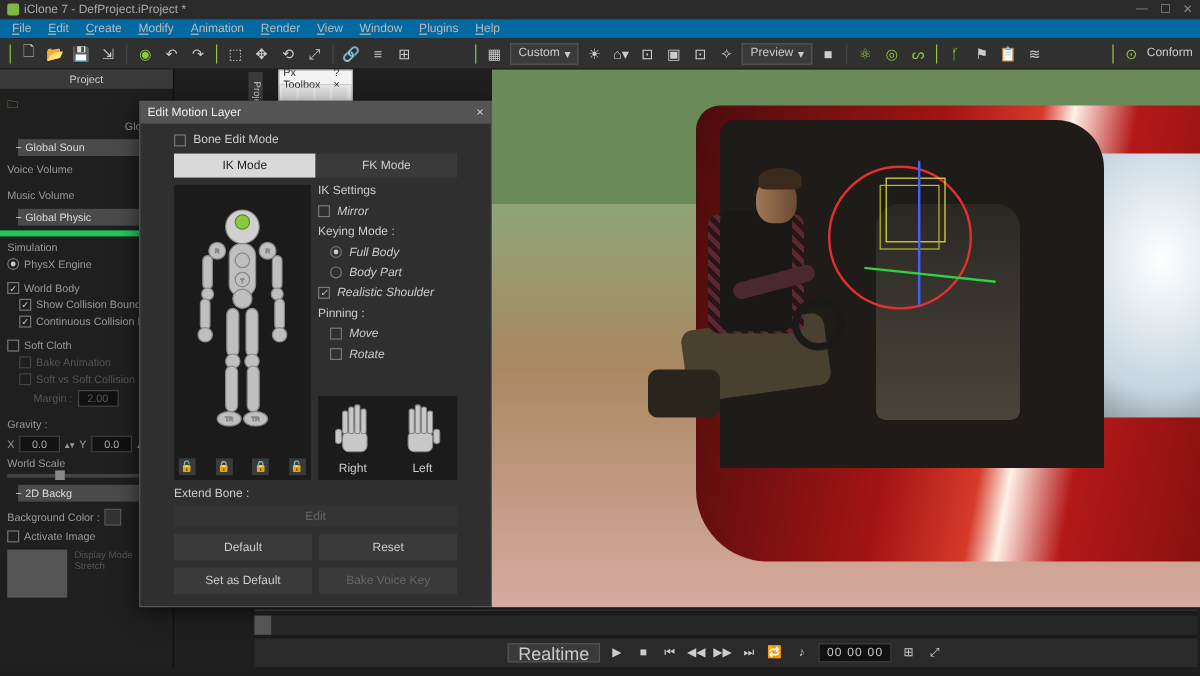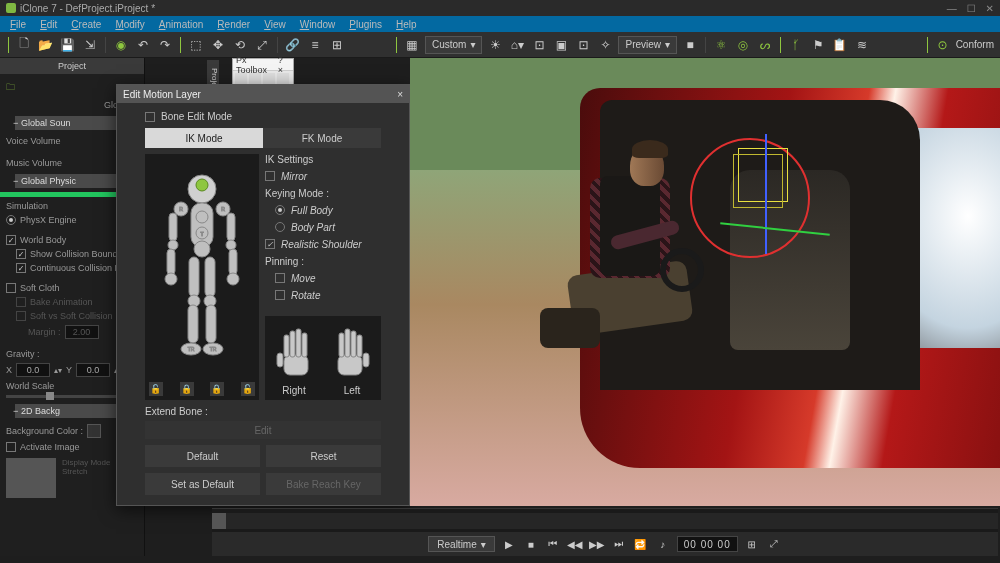--- a/index.html
+++ b/index.html
@@ -43,21 +43,21 @@
   .dialog-body { padding:8px 28px; }
   .mode-tabs { display:flex; height:20px; margin:6px 0; }
   .mode-tab { flex:1; display:flex; align-items:center; justify-content:center; background:#3a3a3a; color:#ccc; }
   .mode-tab.active { background:#d9d9d9; color:#222; }
   .body-split { display:flex; gap:6px; }
   .figure-box { width:130px; height:246px; background:#1b1b1b; position:relative; display:flex; align-items:center; justify-content:center; }
   .figure-foot { position:absolute; bottom:4px; left:4px; right:4px; display:flex; justify-content:space-between; }
   .lock-ic { width:14px; height:14px; background:#3a3a3a; display:flex; align-items:center; justify-content:center; font-size:9px; color:#ccc; }
   .ik-panel { flex:1; display:flex; flex-direction:column; gap:6px; color:#ccc; }
   .ik-panel .row { display:flex; align-items:flex-start; gap:6px;font-style:italic; }
-  .hands-box { height:84px; background:#1b1b1b; margin-top:auto; display:flex; }
+  .hands-box { height:70px; background:#1b1b1b; margin-top:auto; display:flex; }
   .hand-col { flex:1; display:flex; flex-direction:column; align-items:center; justify-content:flex-end; padding:4px; color:#ccc; }
   .dlg-btns { display:grid; grid-template-columns:1fr 1fr; gap:6px; margin-top:6px; }
   .dlg-btn { height:22px; background:#3a3a3a; display:flex; align-items:center; justify-content:center; color:#ccc; }
   .dlg-btn.dim { color:#666; }
   .extend-row { margin-top:6px; }
   .edit-btn { height:18px; background:#333; color:#666; display:flex; align-items:center; justify-content:center; margin-top:4px; }
 
   
   .mini-panel { position:absolute; left:232px; top:58px; width:62px; height:28px; background:#e8e8e8; border:1px solid #aaa; font-size:9px; color:#333; }
   .mini-hdr { height:12px; background:#f4f4f4; padding:0 3px; display:flex; justify-content:space-between; align-items:center; border-bottom:1px solid #ccc; }
@@ -85,21 +85,21 @@
   .gizmo .box-y2 { position:absolute; left:43px; top:26px; width:50px; height:54px; border:1.5px solid #c0b830; }
   .gizmo .ln-b { position:absolute; left:75px; top:6px; width:2px; height:120px; background:#4060ff; }
   .gizmo .ln-g { position:absolute; left:30px; top:100px; width:110px; height:2px; background:#30d040; transform:rotate(6deg); }
   .window-glare { position:absolute; right:-30px; top:40px; width:170px; height:220px; background:radial-gradient(ellipse at 40% 40%, #fff, #c4d4e0 60%, #5a5a5a); border-radius:10px;}
 
   
   .timeline { position:absolute; left:212px; right:2px; top:508px; height:48px; background:#1a1a1a; border-top:1px solid #333; }
   .track { position:absolute; left:0; right:0; top:4px; height:16px; background:#262626; }
   .track-strip { position:absolute; left:0; top:0; height:16px; width:14px; background:#555; }
   .playbar { position:absolute; left:0; right:0; bottom:0; height:24px; background:#2a2a2a; display:flex; align-items:center; justify-content:center; gap:6px; }
-  .pb-select { height:16px; background:#3a3a3a; border:1px solid #555; color:#ccc; padding:0 8px; display:flex; align-items:center; gap:4px; font-size:10px;}
+  .pb-select { height:16px; background:#3a3a3a; border:1px solid #555; color:#ccc; padding:0 8px; display:flex; align-items:center; gap:4px; font-size:15px;flex-direction:column;}
   .pb-btn { width:16px; height:16px; display:flex; align-items:center; justify-content:center; color:#ccc; font-size:10px;}
   .pb-time { height:16px; background:#111; border:1px solid #444; color:#ccc; padding:0 6px; display:flex; align-items:center; font-size:10px; letter-spacing:1px;}
   
   
   .side-tab { position:absolute; left:207px; top:60px; width:12px; height:40px; background:#3a3a3a; writing-mode:vertical-rl; font-size:8px; text-align:center; color:#ccc;}
 
   
   .humanoid { width:110px; height:220px; }
 </style>
 </head>
@@ -391,21 +391,21 @@
           </div>
         </div>
       </div>
     </div>
     <div class="extend-row">Extend Bone :</div>
     <div class="edit-btn">Edit</div>
     <div class="dlg-btns">
       <div class="dlg-btn">Default</div>
       <div class="dlg-btn">Reset</div>
       <div class="dlg-btn">Set as Default</div>
-      <div class="dlg-btn dim">Bake Reach Key</div>
+      <div class="dlg-btn dim">Bake Voice Key</div>
     </div>
   </div>
 </div>
 
 <div class="viewport">
   <div class="car-body">
     <div class="window-glare"></div>
     <div class="cabin">
       <div class="seat"></div>
     </div>

